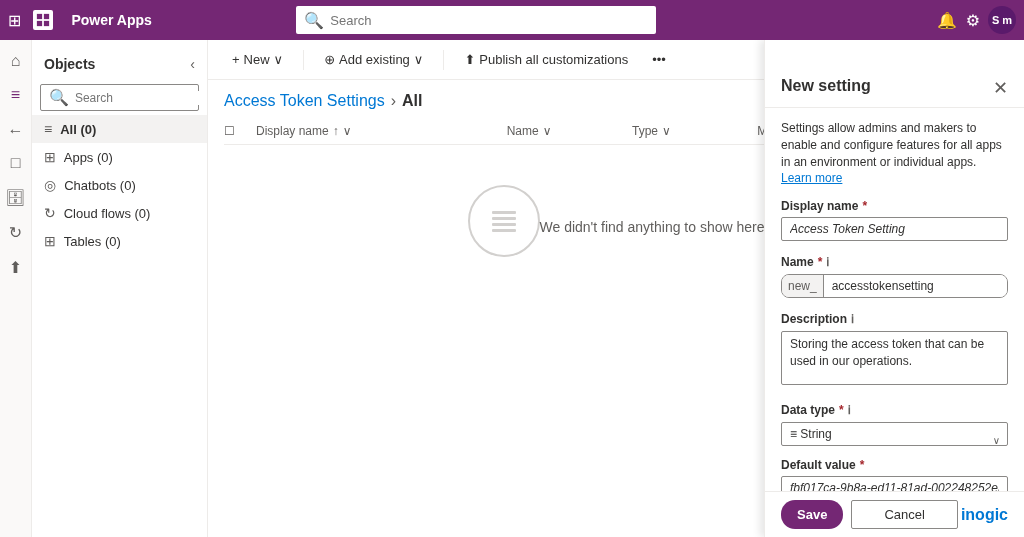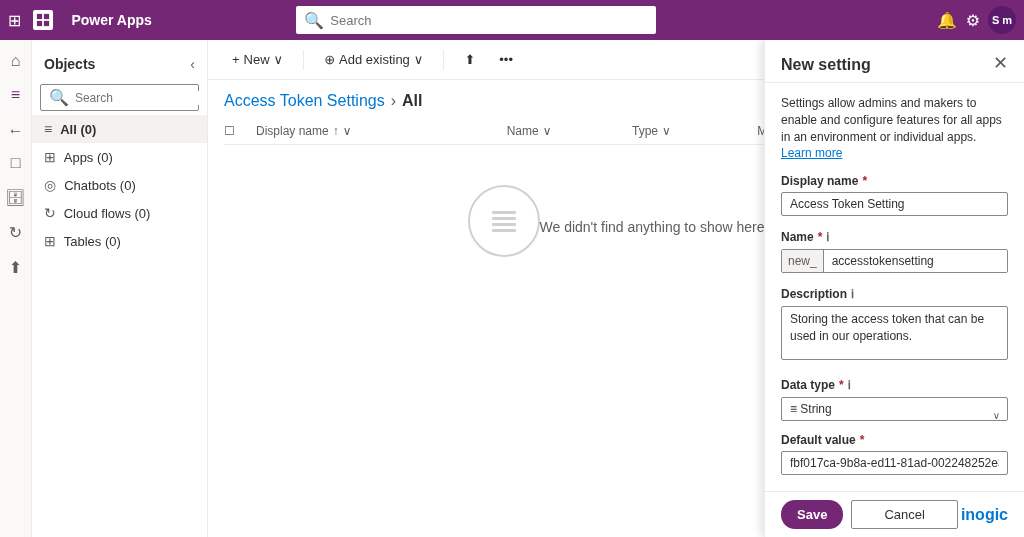--- a/index.html
+++ b/index.html
@@ -187,24 +187,25 @@
       width: 260px;
       background: white;
       border-left: 1px solid #edebe9;
       box-shadow: -4px 0 8px rgba(0,0,0,0.1);
       display: flex;
       flex-direction: column;
       z-index: 100;
     }
     .panel-header {
       display: flex;
-      align-items: flex-end;
+      align-items: flex-start;
       justify-content: space-between;
-      padding: 12px 16px 8px;
+      padding: 0 16px 8px;
       border-bottom: 1px solid #edebe9;
+      margin-top: 37px;
     }
     .panel-title { font-size: 16px; font-weight: 600; color: #323130; }
     .panel-close { cursor: pointer; color: #605e5c; font-size: 18px; border: none; background: none; }
     .panel-body { flex: 1; overflow-y: auto; padding: 12px 16px; }
     .panel-desc { font-size: 12px; color: #323130; margin-bottom: 12px; line-height: 1.4; }
     .panel-desc a { color: #0078d4; }
     .form-group { margin-bottom: 12px; }
     .form-label {
       font-size: 12px;
       font-weight: 600;
@@ -217,26 +218,27 @@
     .required { color: #a4262c; }
     .info-icon { color: #605e5c; font-size: 12px; cursor: pointer; }
     .form-input {
       width: 100%;
       border: 1px solid #8a8886;
       border-radius: 2px;
       padding: 4px 8px;
       font-size: 12px;
       outline: none;
       color: #323130;
+      font-style: italic;
     }
     .name-prefix {
       display: flex;
       align-items: center;
       border: 1px solid #8a8886;
-      border-radius: 2px;
+      border-radius: 8px;
       overflow: hidden;
     }
     .name-prefix-text {
       padding: 4px 6px;
       font-size: 12px;
       color: #605e5c;
       background: #f3f2f1;
       border-right: 1px solid #8a8886;
       white-space: nowrap;
     }
@@ -400,20 +402,21 @@
       </button>
       <div class="toolbar-divider"></div>
       <button class="toolbar-btn">
         <span>⊕</span>
         <span>Add existing</span>
         <span>∨</span>
       </button>
       <div class="toolbar-divider"></div>
       <button class="toolbar-btn">
         <span>⬆</span>
+        <span>Publish all customizations</span>
       </button>
       <button class="toolbar-btn">
         <span>•••</span>
       </button>
     </div>
 
     <div class="breadcrumb">
       <span class="breadcrumb-link">Access Token Settings</span>
       <span class="breadcrumb-sep">›</span>
       <span class="breadcrumb-current">All</span>

